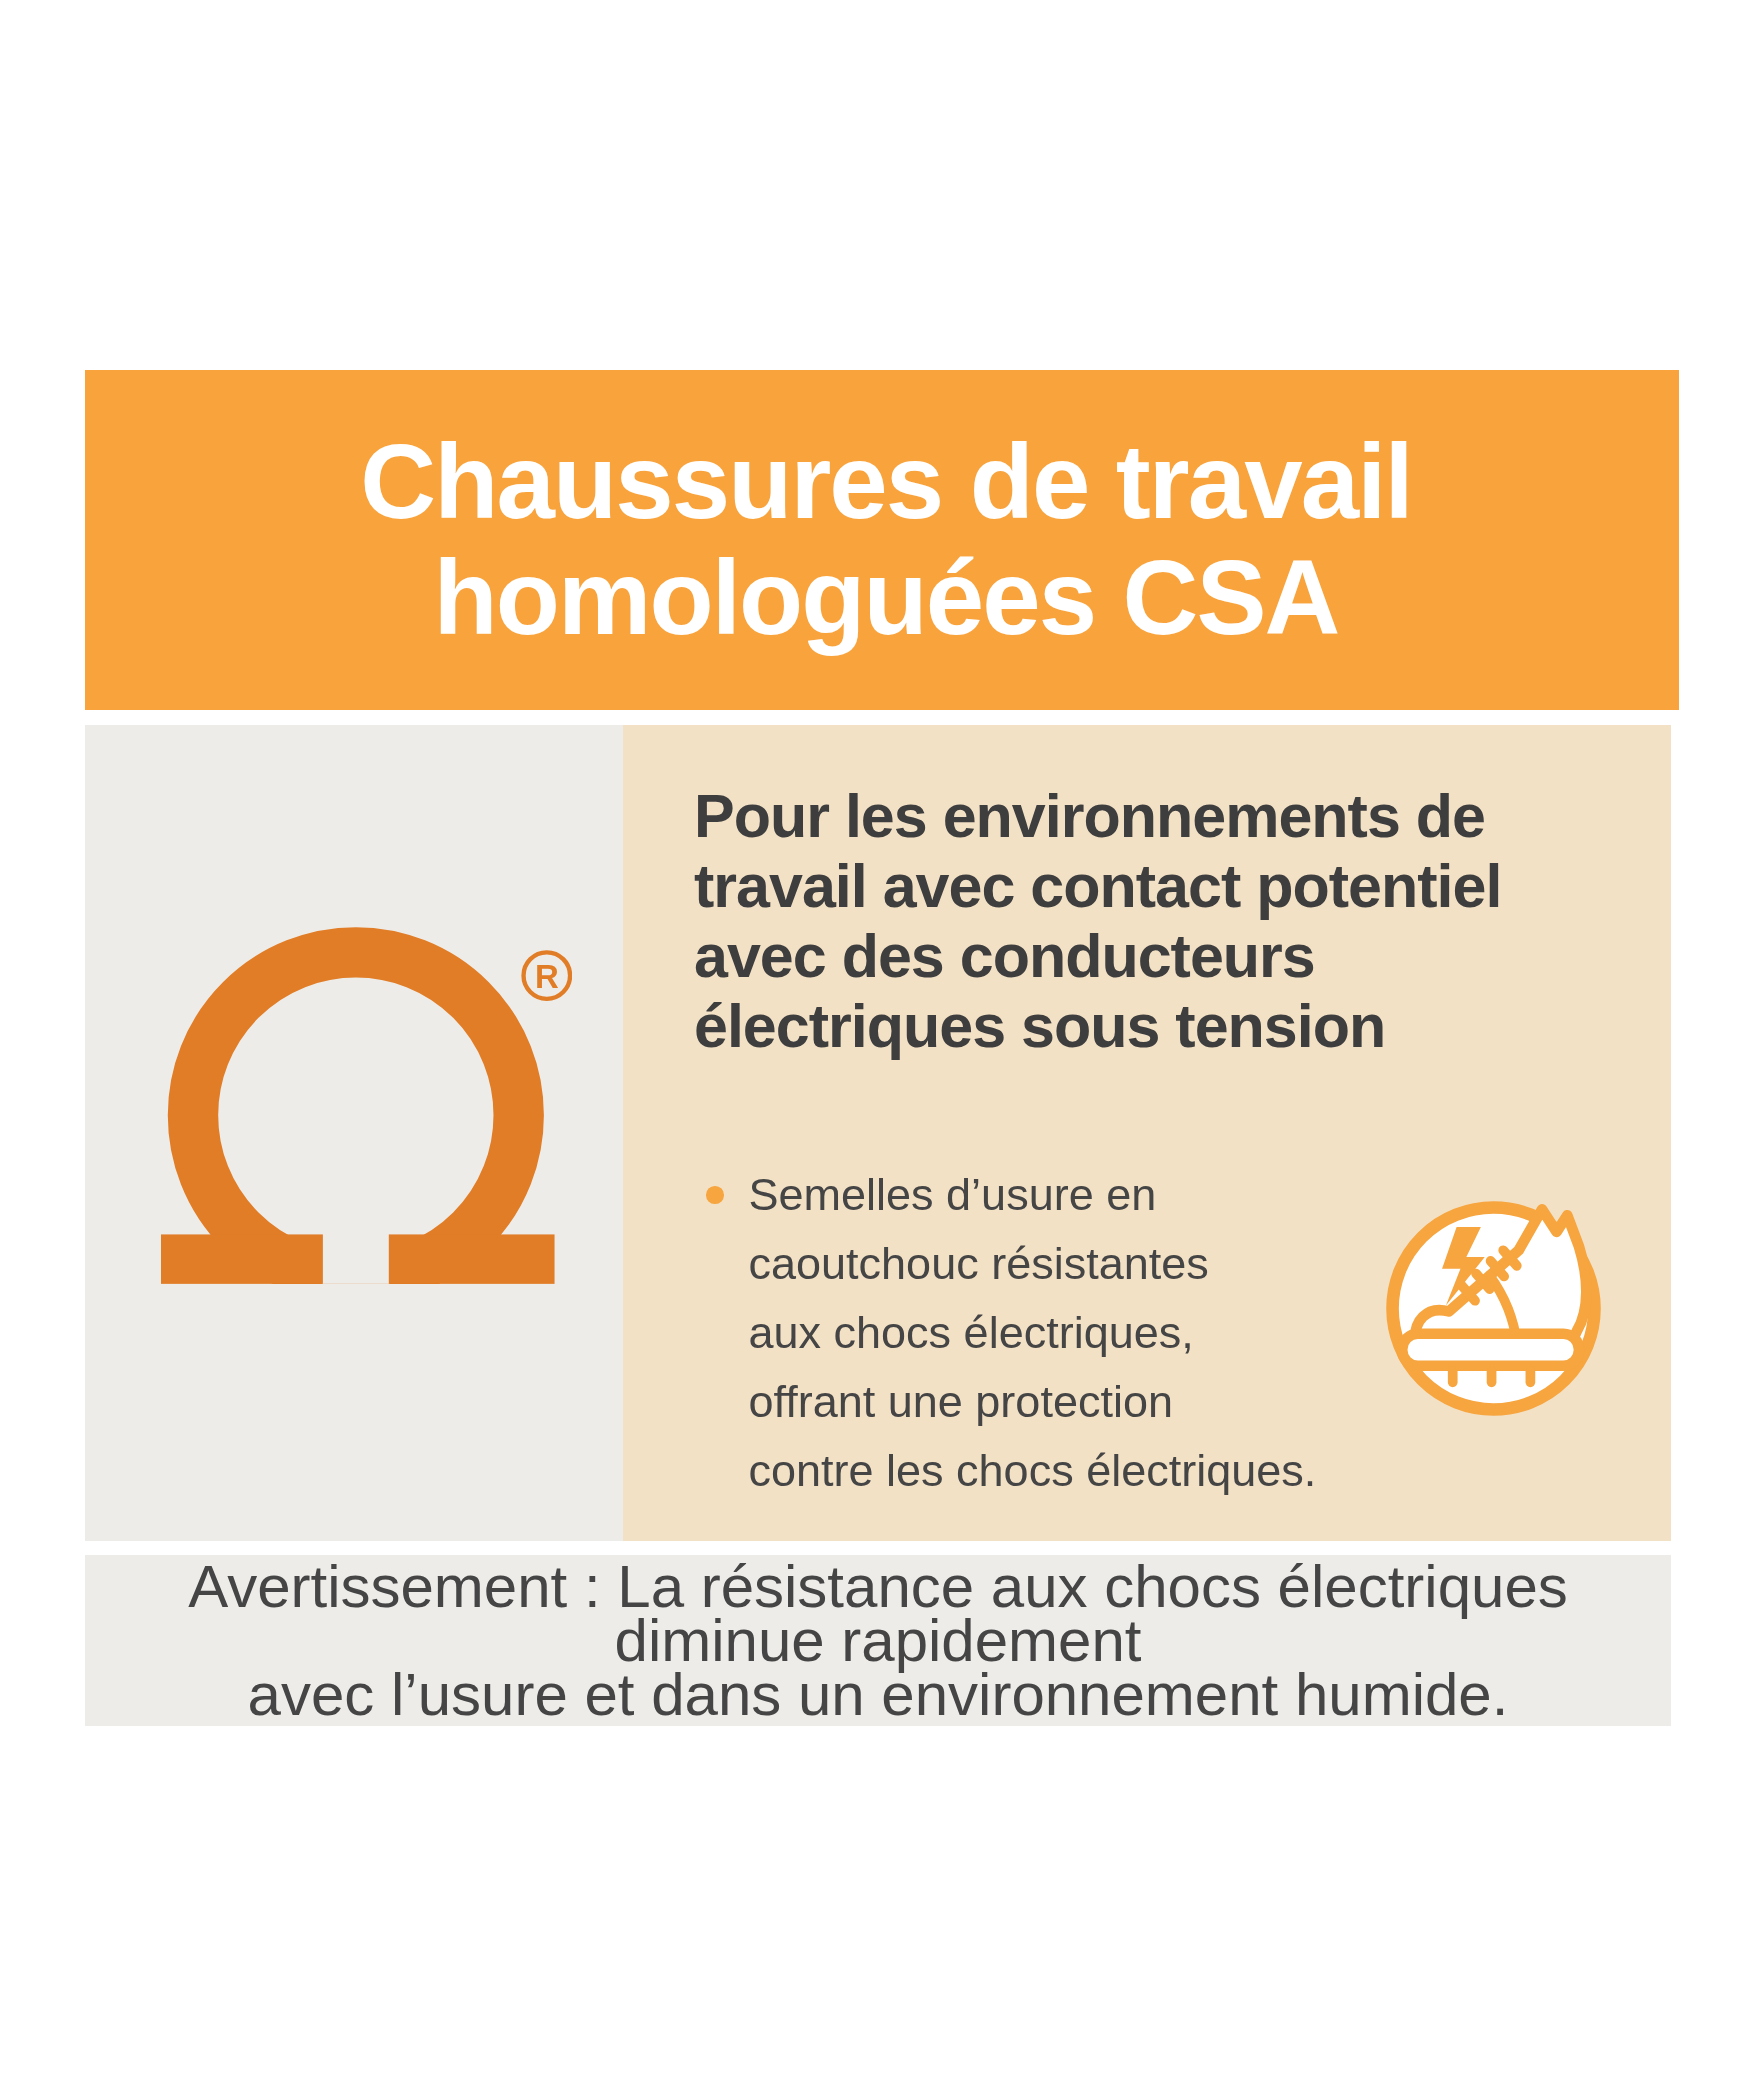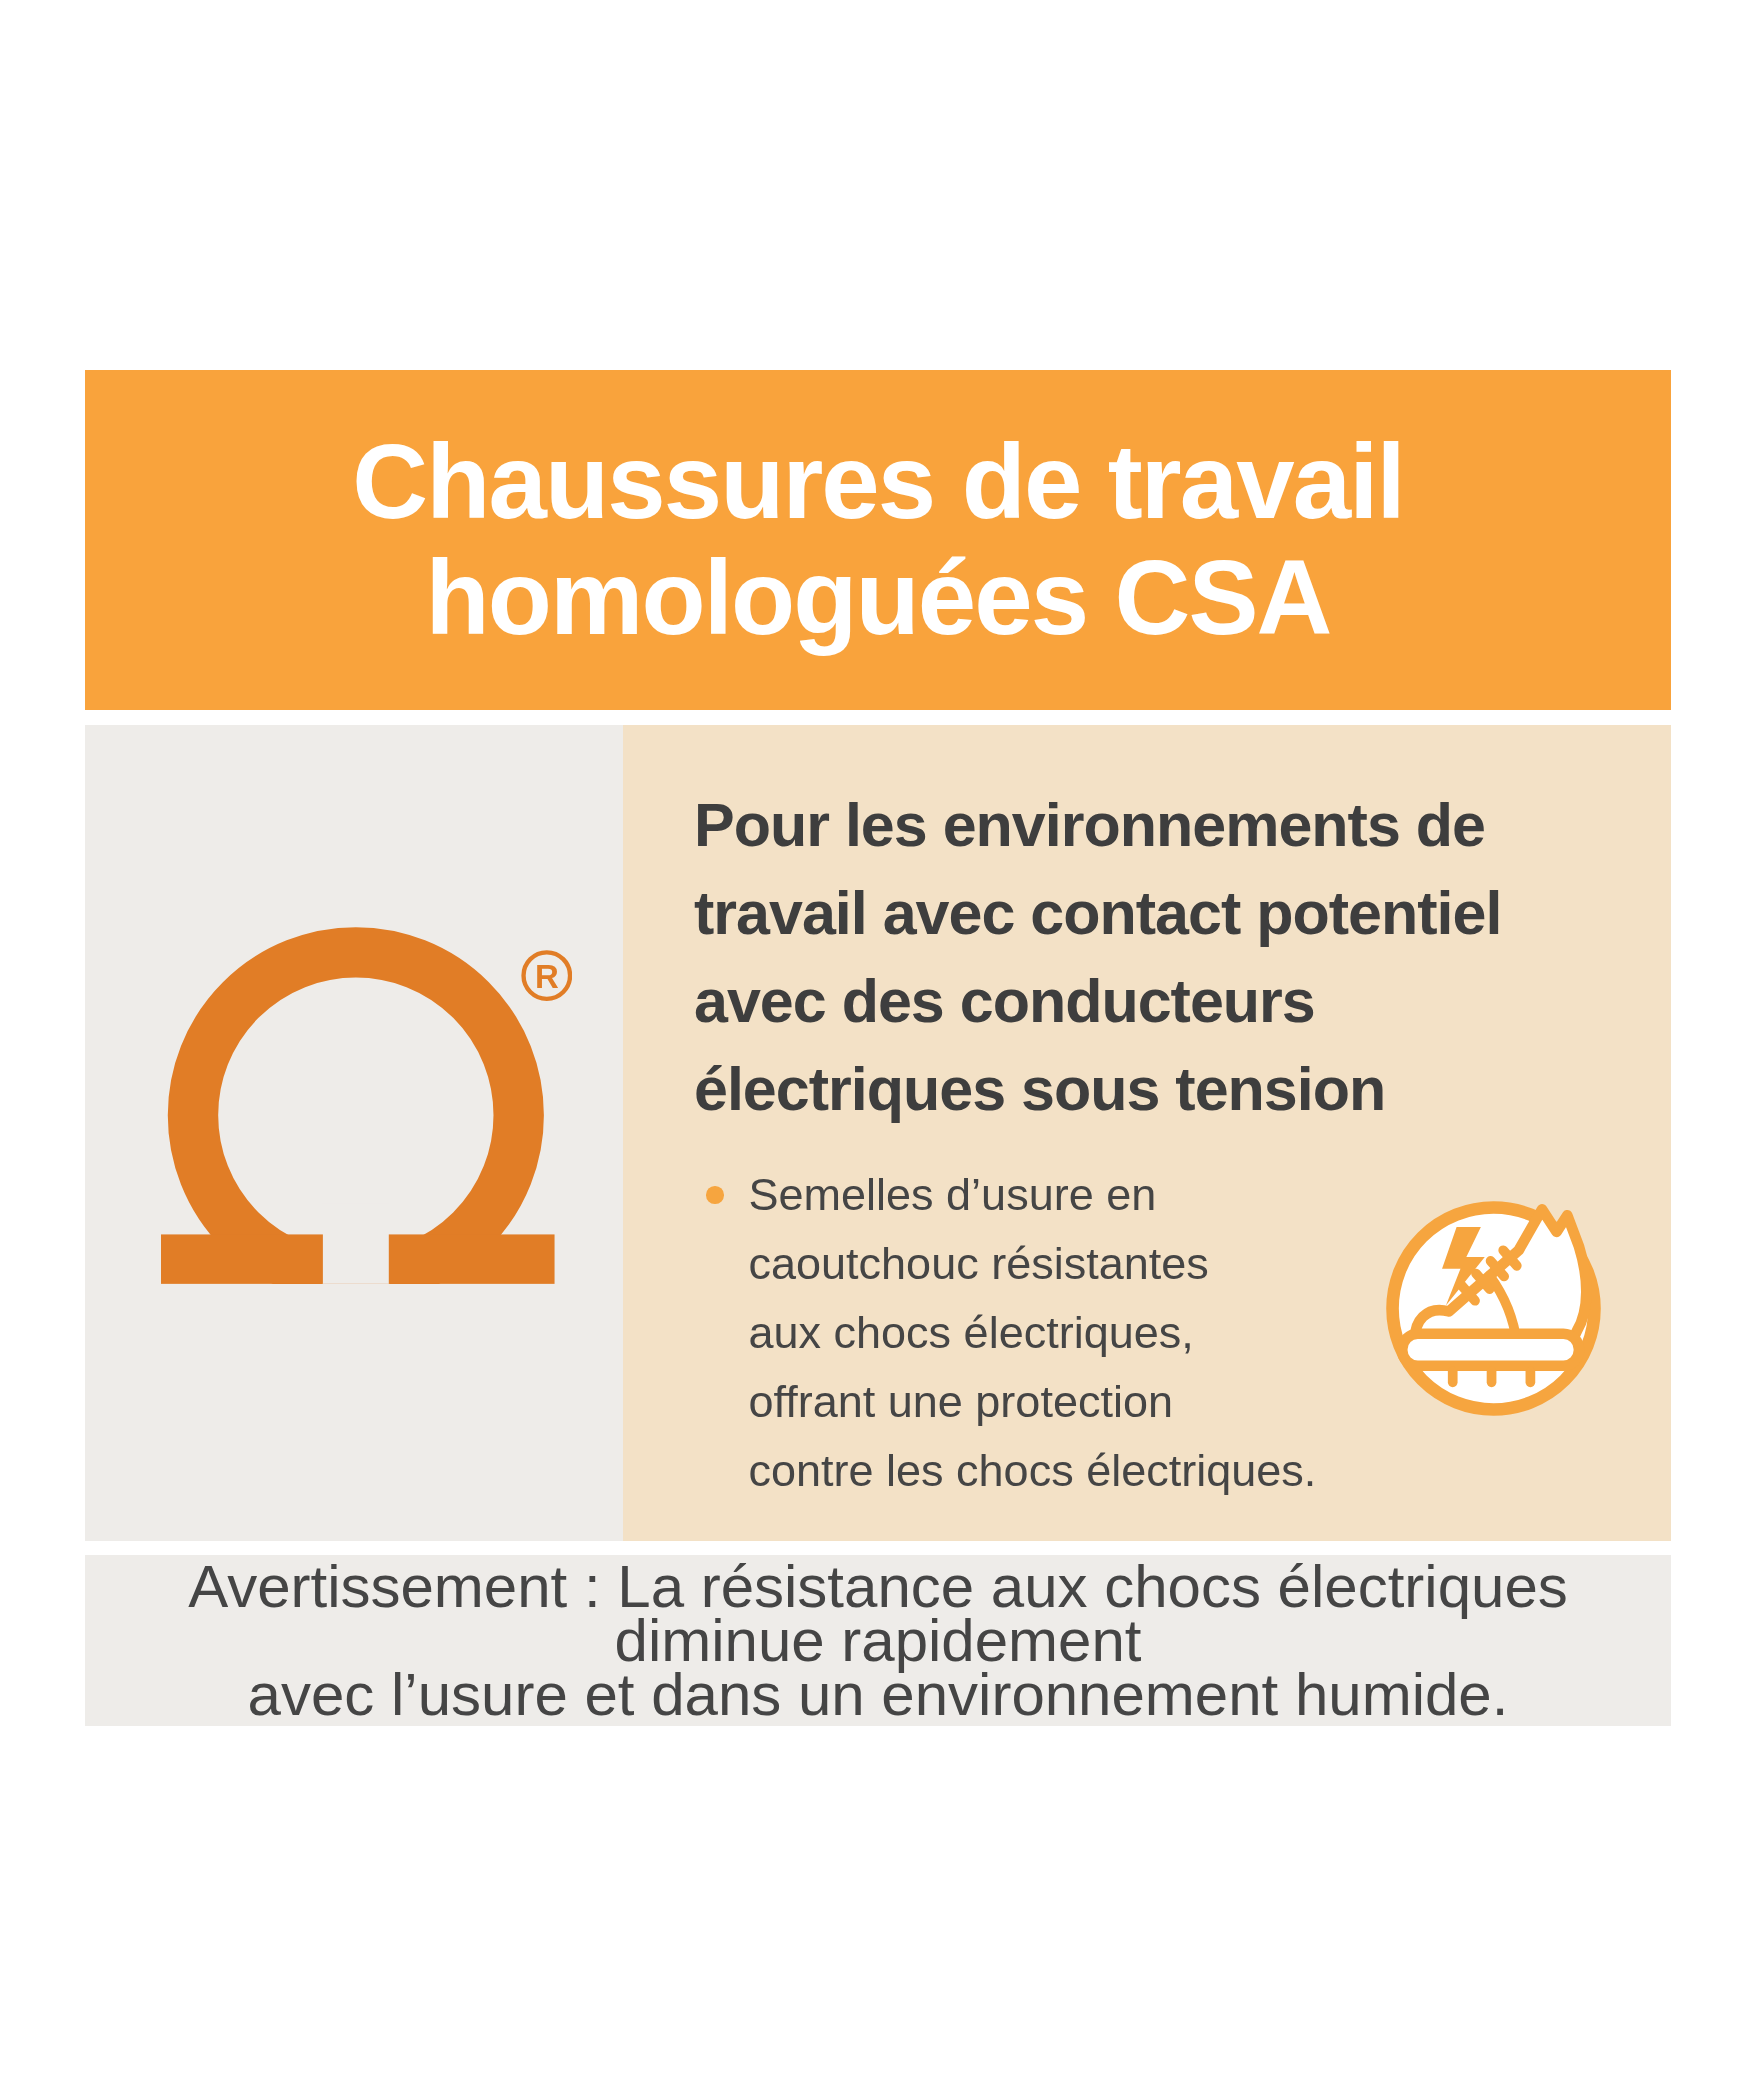--- a/index.html
+++ b/index.html
@@ -3,21 +3,21 @@
 <meta charset="utf-8">
 <style>
   html,body{margin:0;padding:0;}
   body{
     width:1747px;height:2096px;position:relative;background:#ffffff;
     font-family:"Liberation Sans",sans-serif;overflow:hidden;
   }
   .header-banner{
     position:absolute;left:85px;top:370px;width:1586px;height:340px;
     background:var(--header-orange);
-    display:flex;align-items:center;justify-content:center;
+    display:flex;align-items:center;justify-content:center;padding-left:8px;
   }
   .page-title{
     margin:0;color:#ffffff;font-size:105px;font-weight:bold;
     line-height:116px;text-align:center;white-space:pre-line;letter-spacing:-1.9px;
   }
   .omega-panel{
     position:absolute;left:85px;top:725px;width:538px;height:816px;
     background:var(--panel-gray);
   }
   .omega-svg{position:absolute;left:76px;top:202px;width:411px;height:357px;}
@@ -27,21 +27,21 @@
   .reg-circle{fill:none;stroke:var(--deep-orange);stroke-width:4.5px;}
   .reg-letter{fill:var(--deep-orange);font-family:"Liberation Sans",sans-serif;
     font-weight:bold;font-size:34px;}
   .description-panel{
     position:absolute;left:623px;top:725px;width:1048px;height:816px;
     background:var(--beige);
   }
   .section-heading{
     position:absolute;left:71px;top:56px;margin:0;
     color:var(--heading-text);font-size:61px;font-weight:bold;
-    line-height:88px;white-space:pre-line;letter-spacing:-1px;
+    line-height:70px;white-space:pre-line;letter-spacing:-1px;
   }
   .bullet-item{
     position:absolute;left:83px;top:435px;display:flex;
   }
   .bullet-dot{
     width:17.5px;height:17.5px;border-radius:50%;background:var(--accent-orange);
     margin-top:26px;margin-right:25px;flex:0 0 auto;
   }
   .bullet-text{
     margin:0;color:var(--body-text);font-size:45px;line-height:69px;

